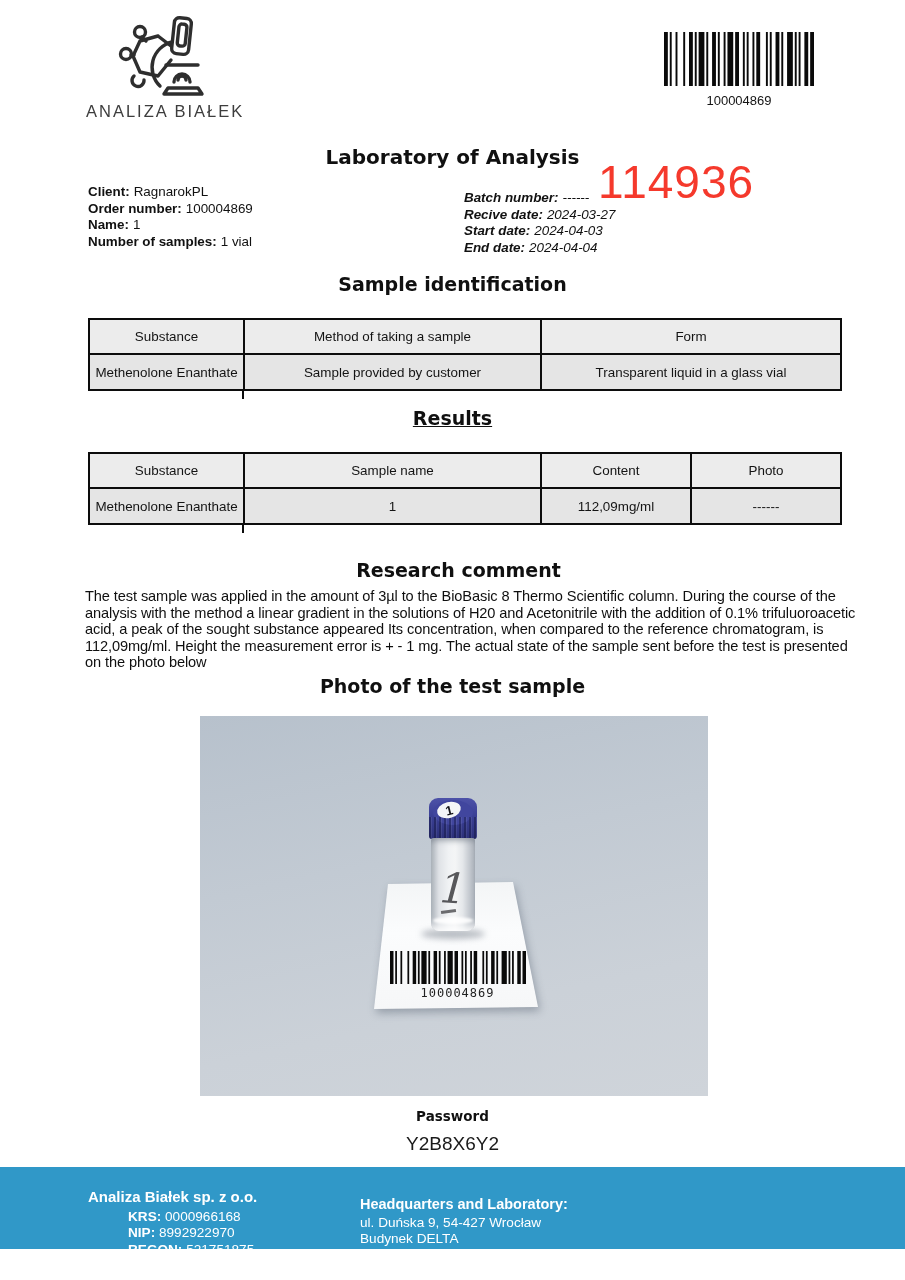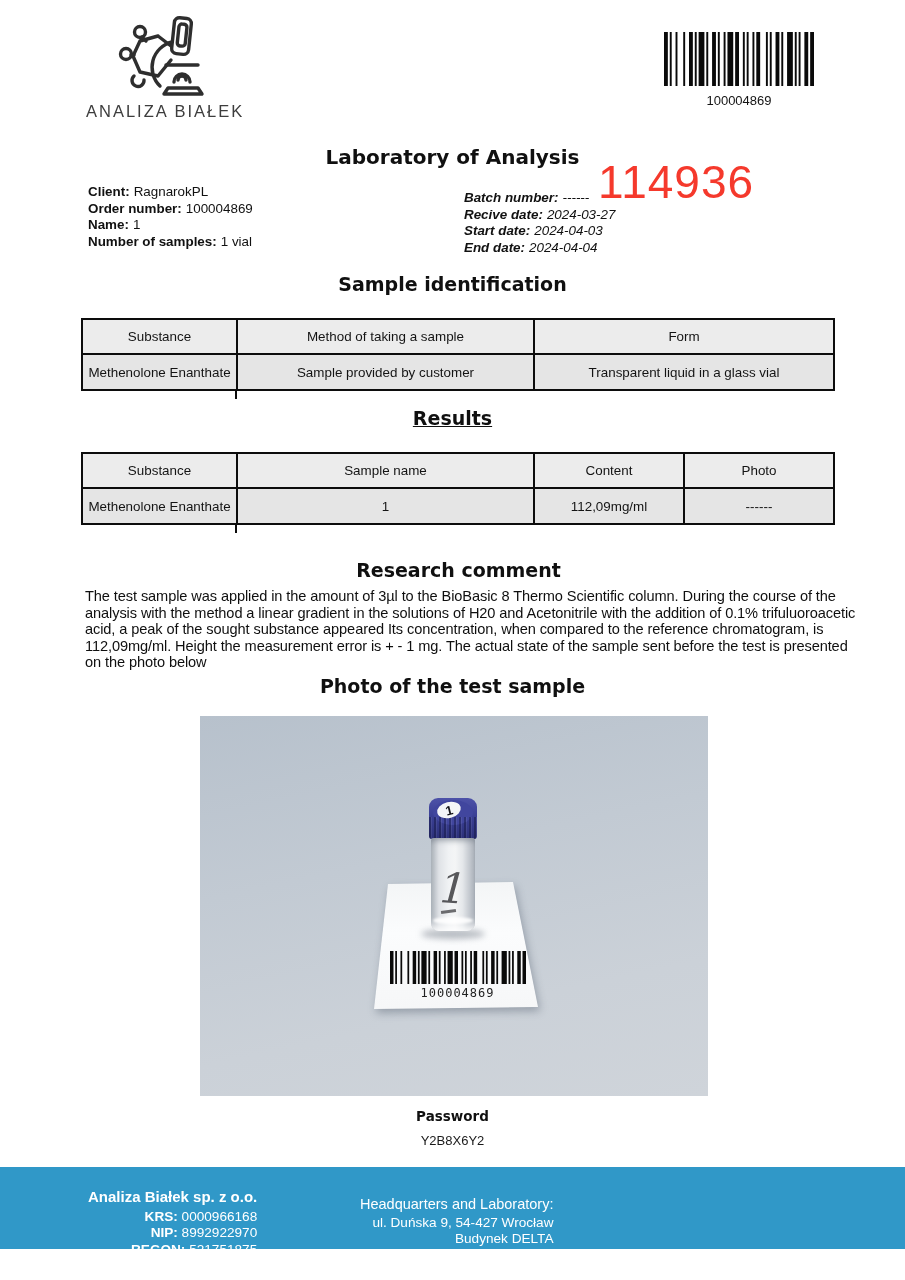--- a/index.html
+++ b/index.html
@@ -37,21 +37,21 @@
     font-size:46px; line-height:1; color:#f5392c; letter-spacing:1px;text-align:right;
   }
 
   
   #h-sample   { top:273px; font-size:19px; }
   #h-results  { top:407px; font-size:19px;text-decoration:underline; }
   #h-comment  { top:559px; font-size:19px;margin-left:6px; }
   #h-photo    { top:675px; font-size:19px; }
 
   
-  .tbl-wrap { left:81px; width:772px; }
+  .tbl-wrap { left:88px; width:772px; }
   #tbl1 { top:318px; }
   #tbl2 { top:452px; }
   table { border-collapse:collapse; width:752px; table-layout:fixed; }
   th, td {
     border:2px solid #0c0c0c;
     font-size:13.4px; font-weight:normal; text-align:center; vertical-align:middle;
     height:35px; padding:0 4px; color:#141414;
   }
   th { background:#ececec; }
   td { height:36px; background:#e5e5e5; }
@@ -120,31 +120,31 @@
     color:#3c3c40; transform:rotate(4deg); opacity:.85;
   }
   #vial-one-dash { position:absolute; left:10px; top:72px; width:15px; height:3px; background:#4a4a4e; transform:rotate(-8deg); opacity:.8; }
   #vial-shadow {
     position:absolute; left:-8px; top:131px; width:64px; height:10px; border-radius:50%;
     background:rgba(80,90,105,.4); filter:blur(3px);
   }
 
   
   #password-label { top:1108px; font-size:13.5px; }
-  #password-value { left:0; top:1133px; width:905px; text-align:center; font-size:13px; color:#1a1a1a; }
-
-  
-  #footer { left:0; top:1167px; width:905px; height:82px; background:#3098c8; color:#fff;text-align:right; }
+  #password-value { left:0; top:1133px; width:905px; text-align:center; font-size:19px; color:#1a1a1a; }
+
+  
+  #footer { left:0; top:1167px; width:905px; height:82px; background:#3098c8; color:#fff; }
   .f-col { position:absolute; font-size:13.6px; line-height:16.5px; }
   #f-company { left:88px; top:22px; }
   #f-company .name { font-size:15px; font-weight:bold; margin-bottom:3px; }
   #f-company b { font-weight:bold;padding-left:40px; }
   #f-hq   { left:360px; top:29px; }
   #f-tech { left:657px; top:29px; }
-  .f-col .head { font-weight:normal; font-size:14.5px; margin-bottom:2px; }
+  .f-col .head { font-weight:bold; font-size:14.5px; margin-bottom:2px; }
 
   svg.lineart { stroke:#2e2e2e; fill:none; stroke-width:3.4; stroke-linecap:round; stroke-linejoin:round; }
 </style>
 </head>
 <body>
 
 <svg id="logo-art" class="abs lineart" viewBox="0 0 90 84">
 
   <path d="M42 22 L55 32 M55 46 L42 62 L24 58 L17 42 L24 27 L42 22"></path>
   <circle cx="24" cy="18" r="5.5"></circle>

